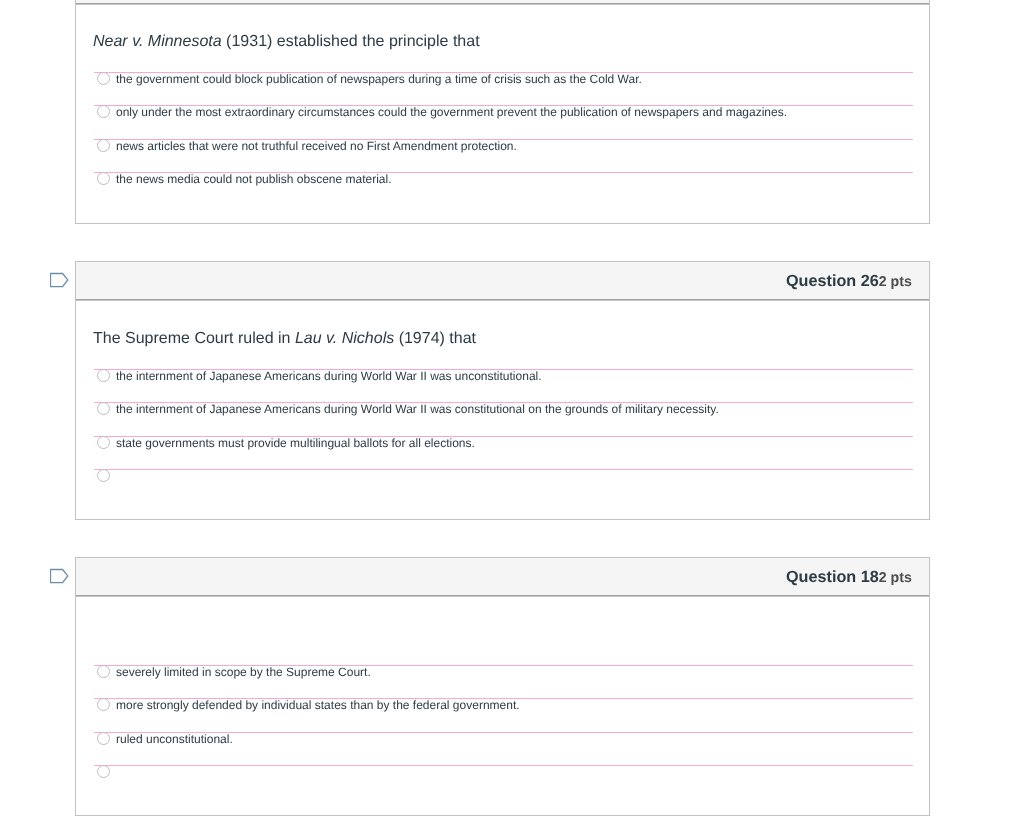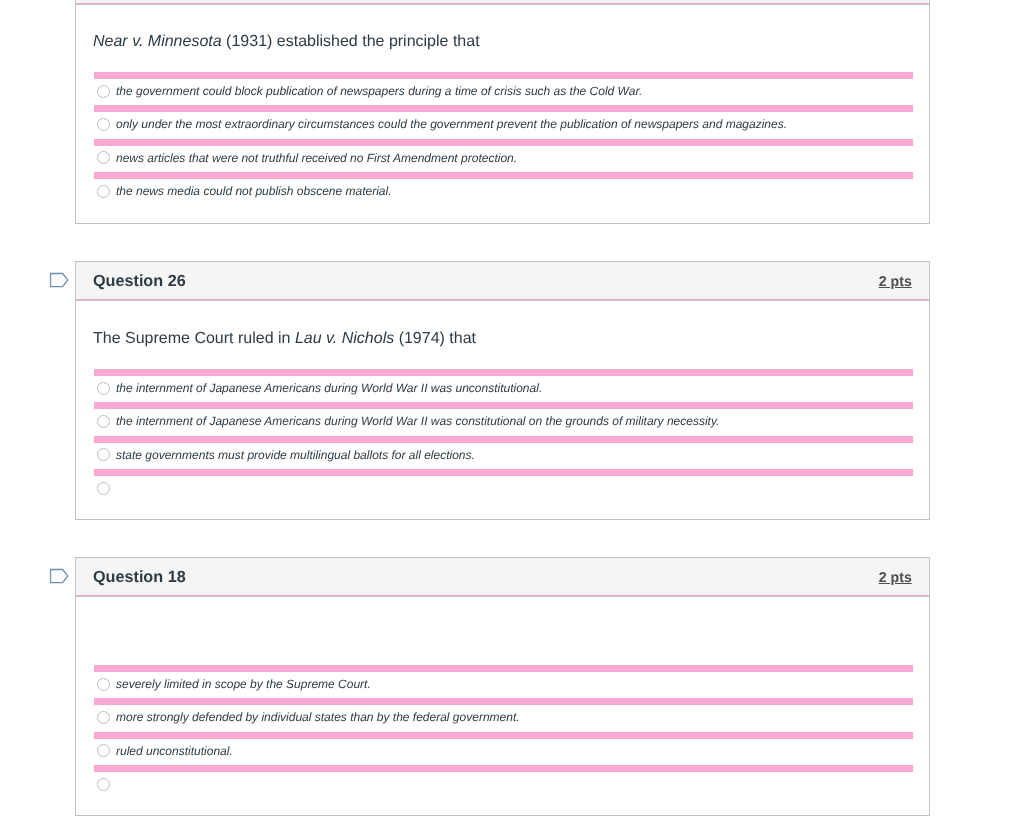--- a/index.html
+++ b/index.html
@@ -17,38 +17,38 @@
 
   
   .qholder{position:absolute;left:47px;}
 
   .flagicon{position:absolute;left:3px;top:11px;width:20px;height:20px;
             line-height:0;display:block;}
 
   .qcard{position:absolute;left:28px;width:854.8px;height:259px;
          border:1px solid #c2c2c2;background:#fff;box-sizing:border-box;}
 
-  .qheader{height:39px;background:#f9a8d4;border-bottom:1px solid #c2c2c2;
-           display:flex;align-items:center;justify-content:space-between;
+  .qheader{height:39px;background:#a3a3a3;border-bottom:1px solid #c2c2c2;
+           display:flex;align-items:center;justify-content:flex-end;
            padding:0 17px;box-sizing:border-box;position:relative;}
   .qheader::before{content:"";position:absolute;left:0;right:0;top:0;
                    height:37px;background:#f5f5f5;}
   .qheader > *{position:relative;}
   .qtitle{font-size:16.2px;font-weight:bold;color:#2d3b45;position:relative;top:0.5px;}
-  .qpts{font-size:14.2px;font-weight:bold;color:#4e4e4e;position:relative;top:0.5px;text-decoration:underline;}
+  .qpts{font-size:14.2px;font-weight:bold;color:#4e4e4e;position:relative;top:0.5px;}
 
   .qbody{position:absolute;left:0;right:0;top:0;bottom:0;}
   .qtext{position:absolute;left:17px;right:17px;top:68.7px;
          font-size:16px;color:#2d3b45;line-height:16px;}
   .qtext i{font-style:italic;}
 
   .answers{position:absolute;left:18px;right:16px;top:107px;}
   #q0 .answers{top:106.5px;}
-  .answer{display:flex;align-items:center;border-top:7px solid #f9a8d4;
-          height:33.3px;box-sizing:border-box;font-style:italic;}
+  .answer{display:flex;align-items:flex-start;border-top:1px solid #f9a8d4;
+          height:33.3px;box-sizing:border-box;}
   .radio{width:11px;height:11px;border:1px solid #bdbdbd;border-radius:50%;
          background:#fff;flex:0 0 auto;margin-left:3px;position:relative;top:-1px;}
   .atext{font-size:12px;color:#2d3b45;margin-left:6px;white-space:nowrap;
          position:relative;top:-1px;}
 </style>
 </head>
 <body>
 
 <div class="page">
 

